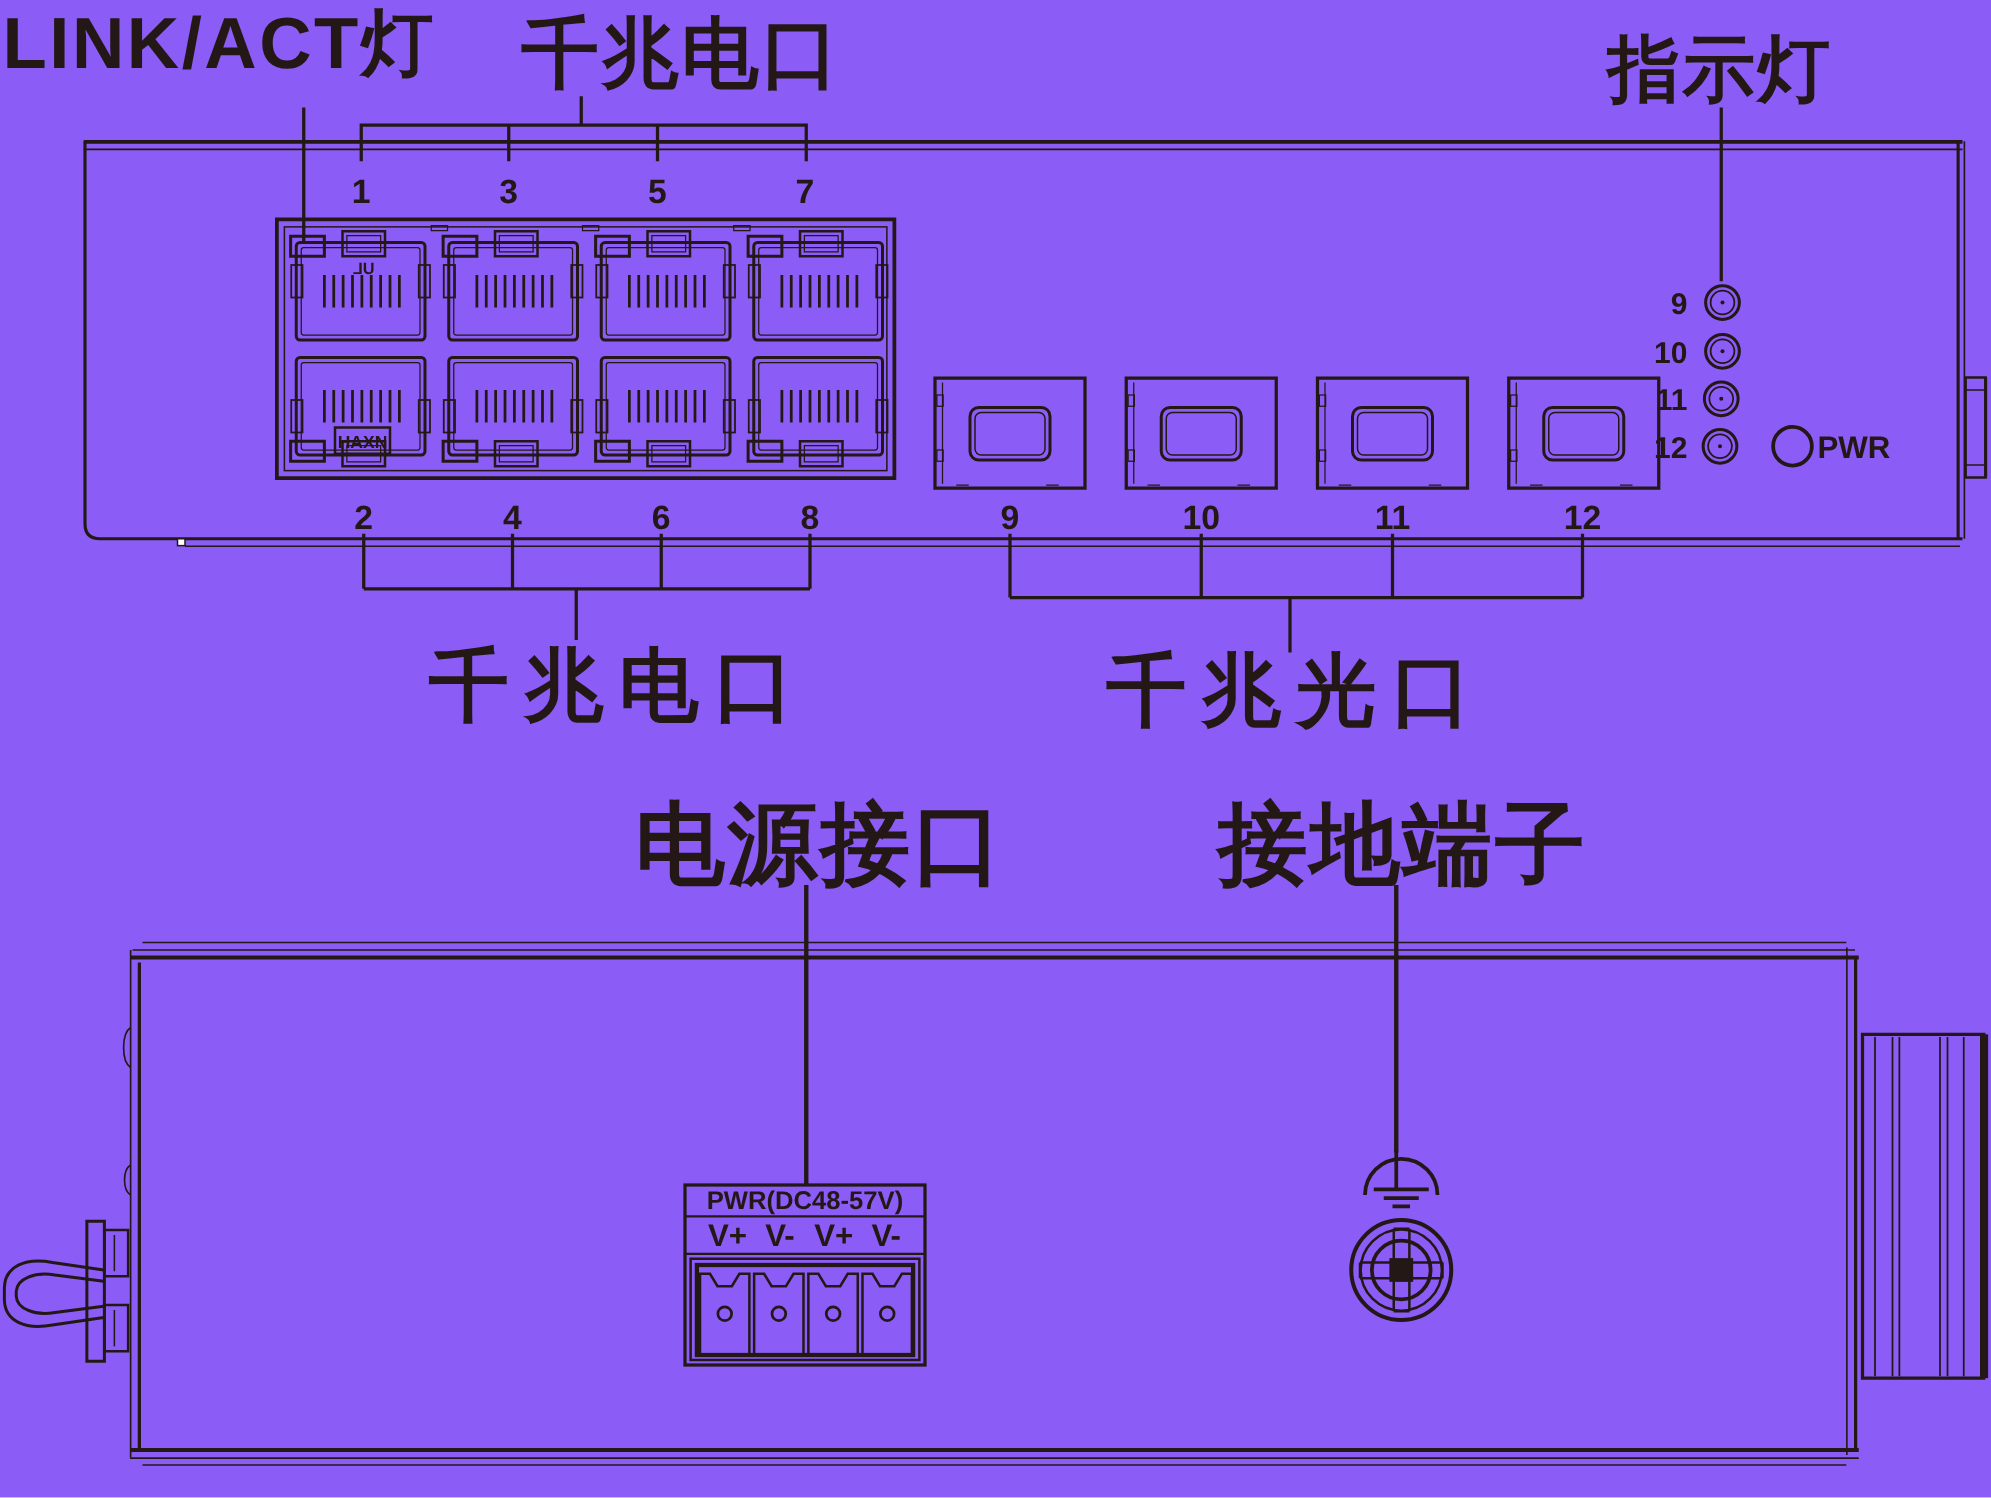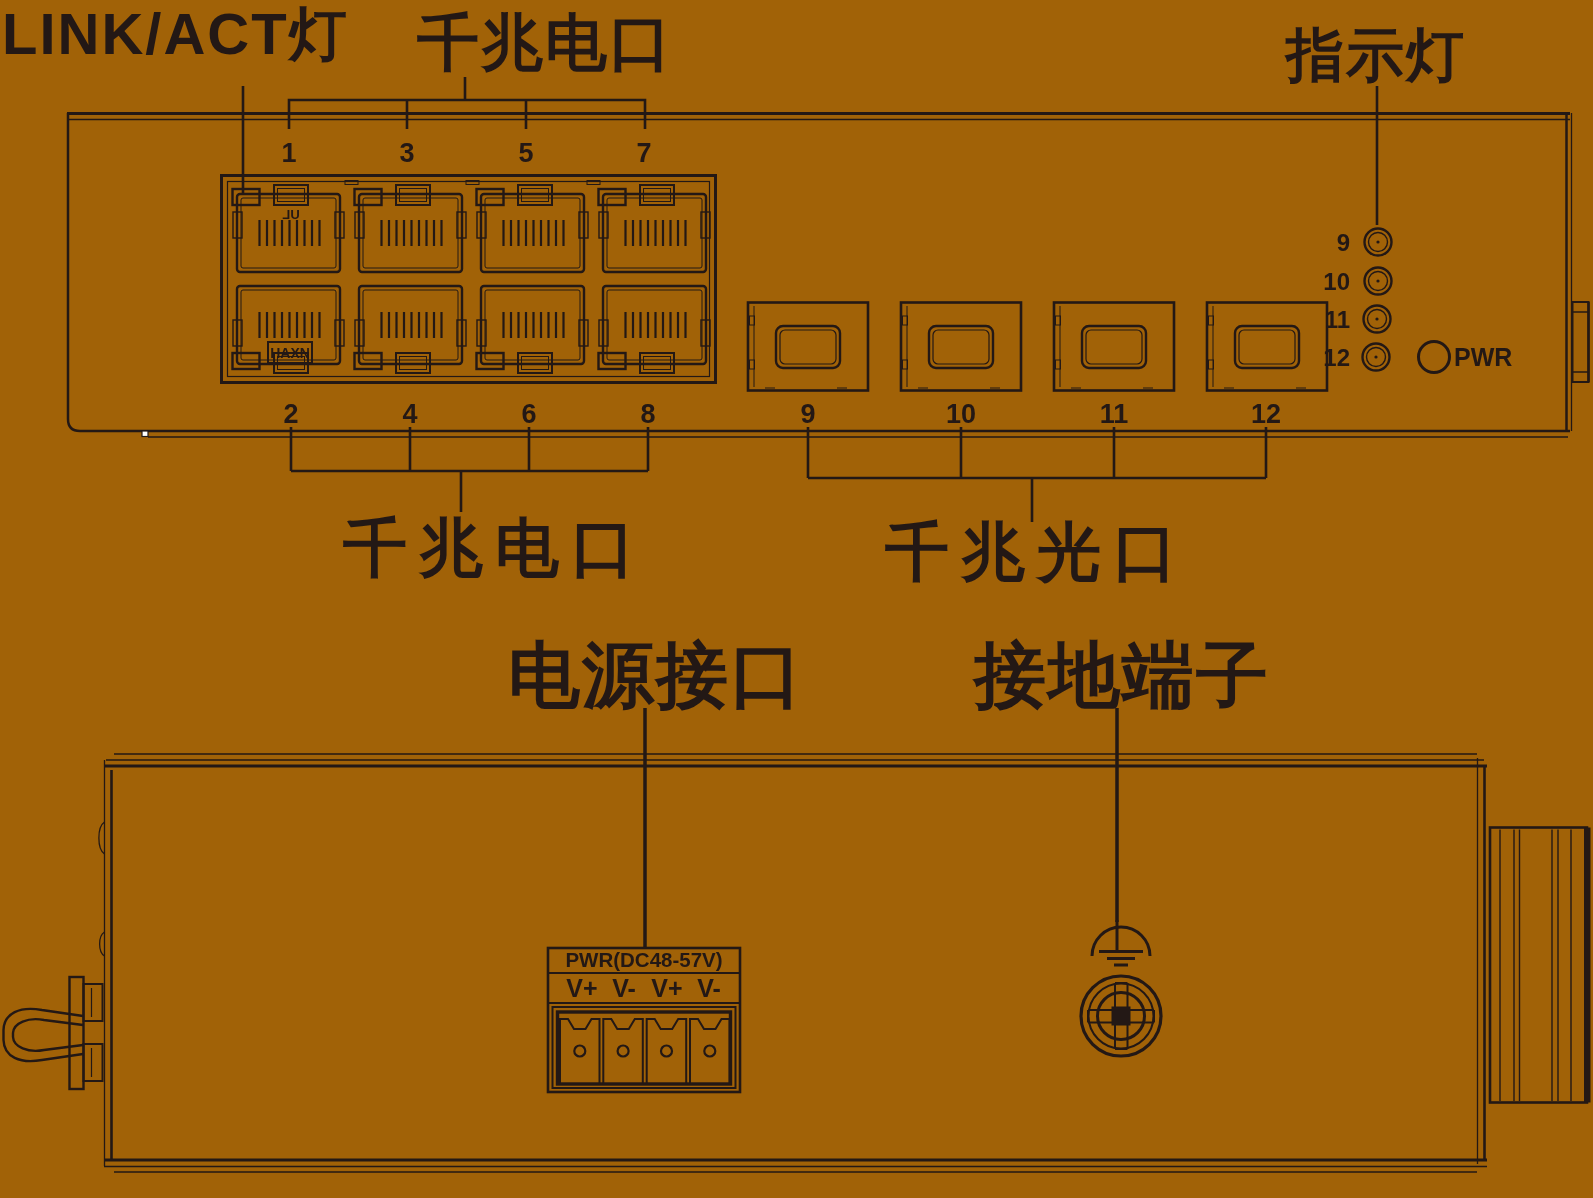--- a/index.html
+++ b/index.html
@@ -1,16 +1,16 @@
 <!DOCTYPE html>
 <html><head>
 <meta charset="utf-8">
 <style>
   html,body{margin:0;padding:0;background:#ffffff;}
-  .stage{position:relative;width:1593px;height:1198px;background:#a16207;overflow:hidden;}
+  .stage{position:relative;width:1593px;height:1198px;background:#8b5cf6;overflow:hidden;}
   svg{display:block;}
   svg .ln{stroke:#231815;fill:none;}
   svg .fillink{fill:#231815;stroke:none;}
   svg text{fill:#231815;stroke:none;font-family:"Liberation Sans","DejaVu Sans",sans-serif;font-weight:bold;}
   svg text.cjk{letter-spacing:2px;}
   svg text.cjkwide{letter-spacing:12px;}
 </style>
 </head>
 <body>
 

